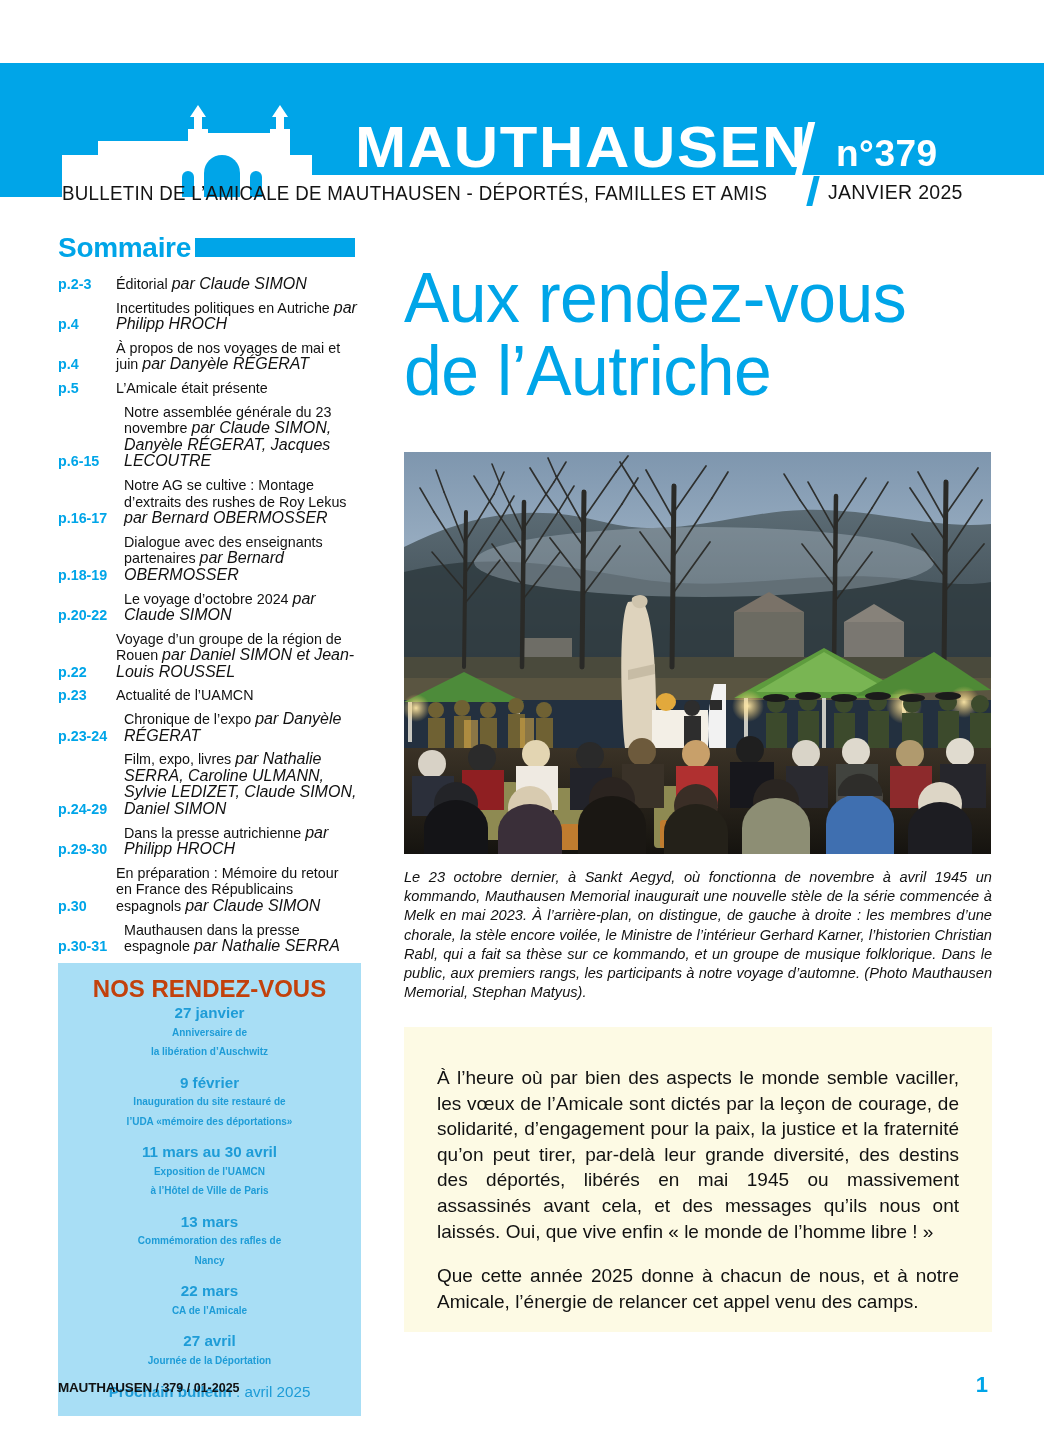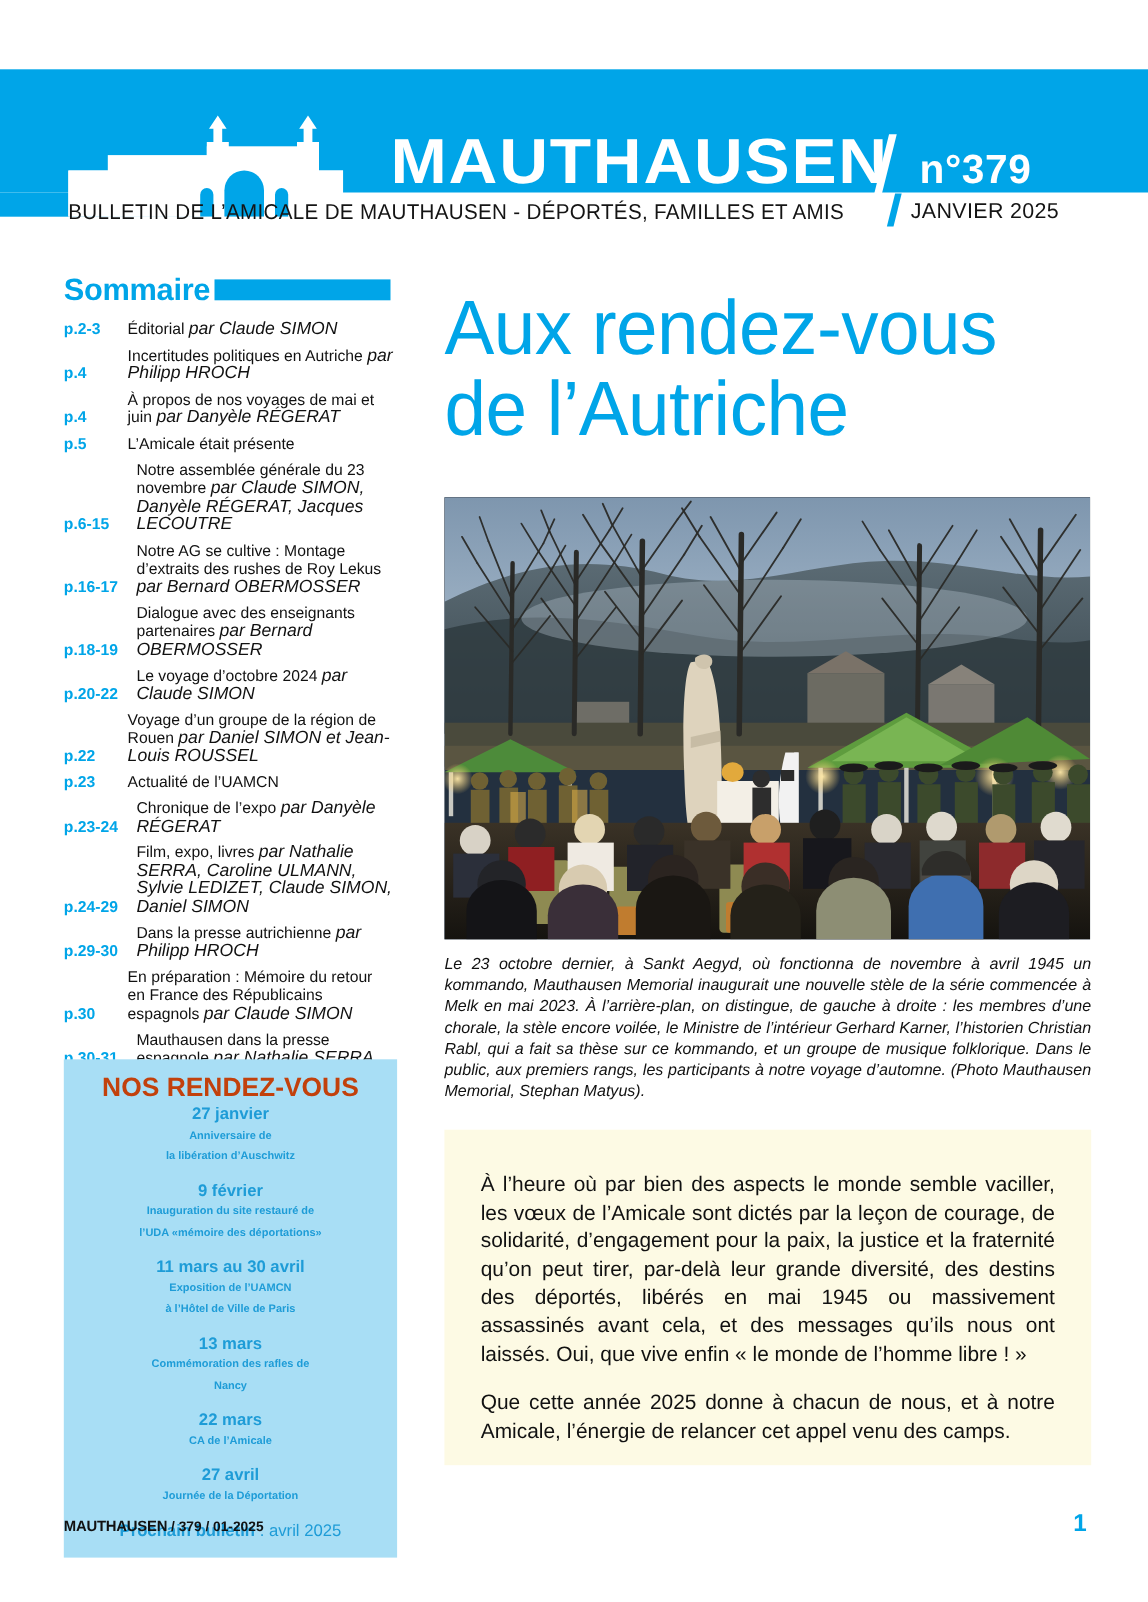--- a/index.html
+++ b/index.html
@@ -64,21 +64,21 @@
     width:6px;height:30px;background:#00A5E8;
     transform:skewX(-14deg);
   }
   .subline-date{
     position:absolute;left:828px;top:181px;
     font-weight:400;font-size:19.5px;letter-spacing:0.3px;color:#141414;
     white-space:nowrap;
   }
 
   
-  .left-col{position:absolute;left:58px;top:252px;width:300px;}
+  .left-col{position:absolute;left:58px;top:236px;width:300px;}
   .sommaire-head{
     position:relative;height:30px;margin-bottom:10px;
   }
   .sommaire-title{
     position:absolute;left:0;top:-4px;
     font-weight:700;font-size:28px;color:#00A5E8;letter-spacing:-0.3px;
     z-index:2;background:#fff;padding-right:2px;
   }
   .sommaire-bar{
     position:absolute;left:137px;top:2px;width:160px;height:19px;

